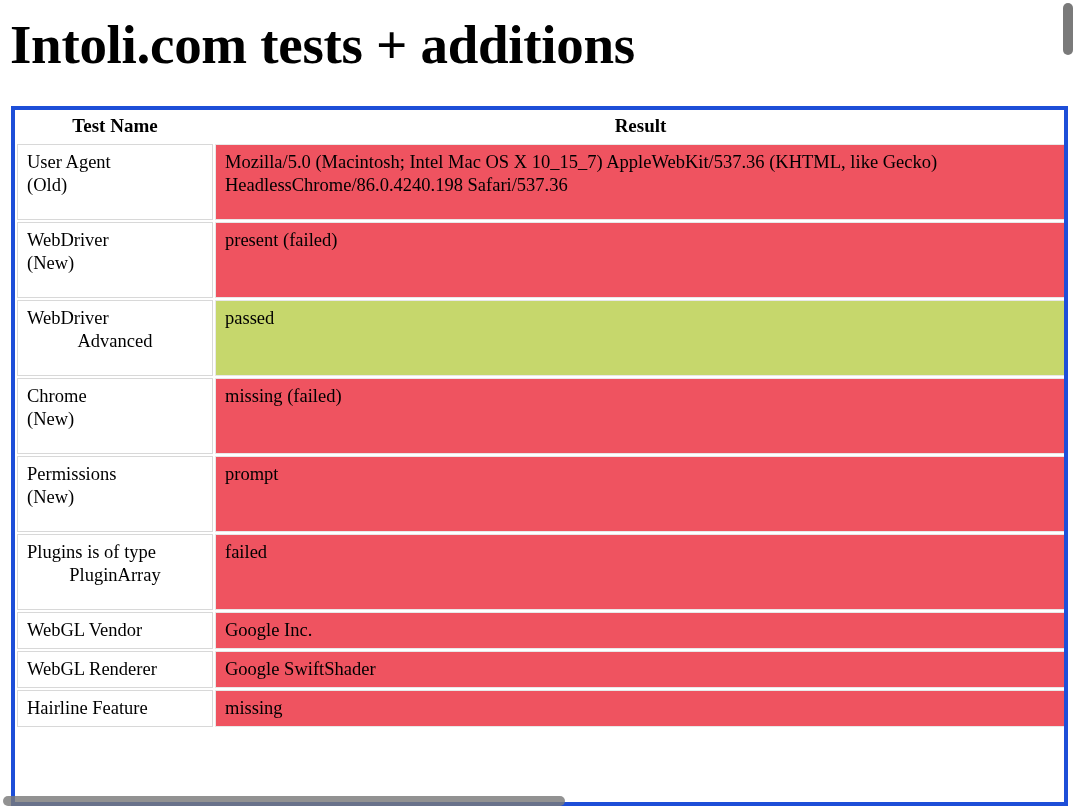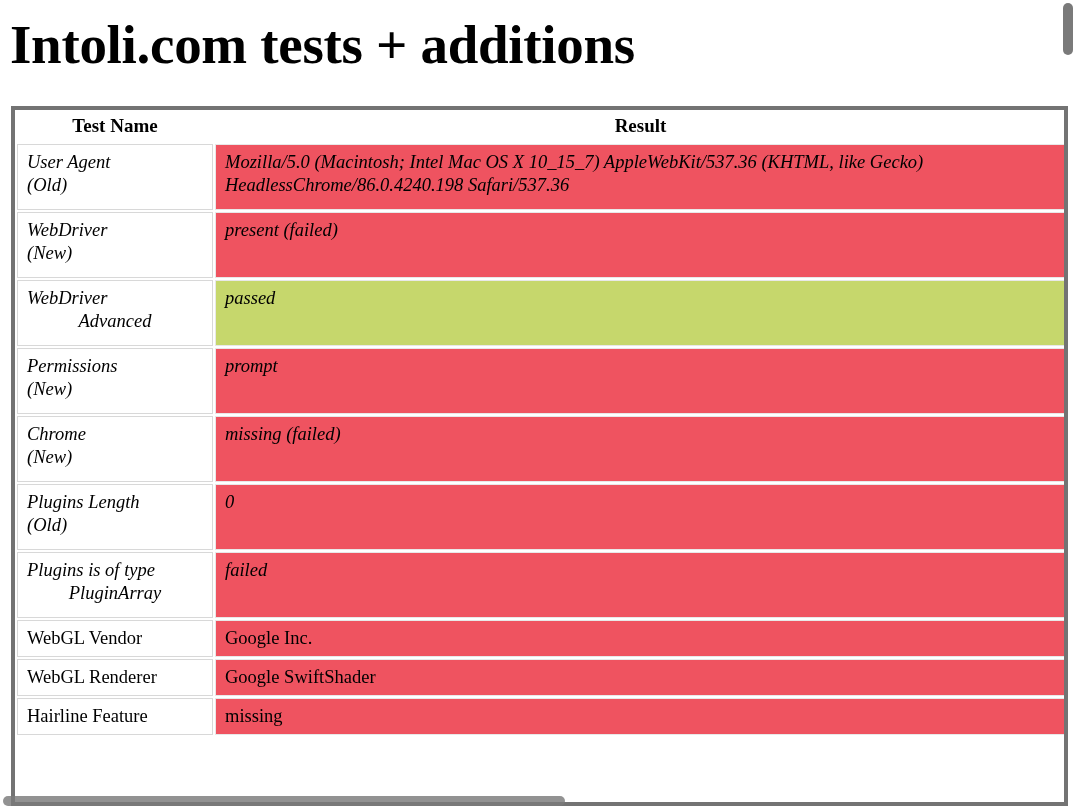--- a/index.html
+++ b/index.html
@@ -36,21 +36,21 @@
     white-space: nowrap;
   }
 
   
   .table-wrap {
     position: absolute;
     left: 11px;
     top: 106px;
     width: 1057px;
     height: 700px;
-    border: 4px solid #737373;
+    border: 4px solid #1d4ed8;
     background: #ffffff;
     overflow: hidden;
   }
 
   table.tests {
     border-collapse: separate;
     border-spacing: 2px 2px;
     width: 1049px;
     table-layout: fixed;
     margin: 0;
@@ -96,21 +96,21 @@
     display: block;
     text-align: center;
   }
 
   td.result-cell {
     padding: 6px 10px 6px 10px;
   }
   td.result-cell.fail { background: #ef5360; border-color: #e8e8e8; }
   td.result-cell.pass { background: #c6d76c; border-color: #e8e8e8; }
 
-  tr.r-tall td { height: 66px; font-style: italic; }
+  tr.r-tall td { height: 76px; }
   tr.r-short td { height: 36px; }
 
   
   .vscroll-thumb {
     position: absolute;
     right: 7px;
     top: 3px;
     width: 10px;
     height: 52px;
     border-radius: 6px;
@@ -185,38 +185,31 @@
           </tr>
           <tr class="r-tall">
             <td class="name-cell">
               <span class="n-main">WebDriver</span>
               <span class="n-second">Advanced</span>
             </td>
             <td class="result-cell pass">passed</td>
           </tr>
           <tr class="r-tall">
             <td class="name-cell">
+              <span class="n-main">Chrome</span>
+              <span class="n-suffix">(New)</span>
+            </td>
+            <td class="result-cell fail">missing (failed)</td>
+          </tr>
+          <tr class="r-tall">
+            <td class="name-cell">
               <span class="n-main">Permissions</span>
               <span class="n-suffix">(New)</span>
             </td>
             <td class="result-cell fail">prompt</td>
-          </tr>
-          <tr class="r-tall">
-            <td class="name-cell">
-              <span class="n-main">Chrome</span>
-              <span class="n-suffix">(New)</span>
-            </td>
-            <td class="result-cell fail">missing (failed)</td>
-          </tr>
-          <tr class="r-tall">
-            <td class="name-cell">
-              <span class="n-main">Plugins Length</span>
-              <span class="n-suffix">(Old)</span>
-            </td>
-            <td class="result-cell fail">0</td>
           </tr>
           <tr class="r-tall">
             <td class="name-cell">
               <span class="n-main">Plugins is of type</span>
               <span class="n-second">PluginArray</span>
             </td>
             <td class="result-cell fail">failed</td>
           </tr>
           <tr class="r-short">
             <td class="name-cell">

